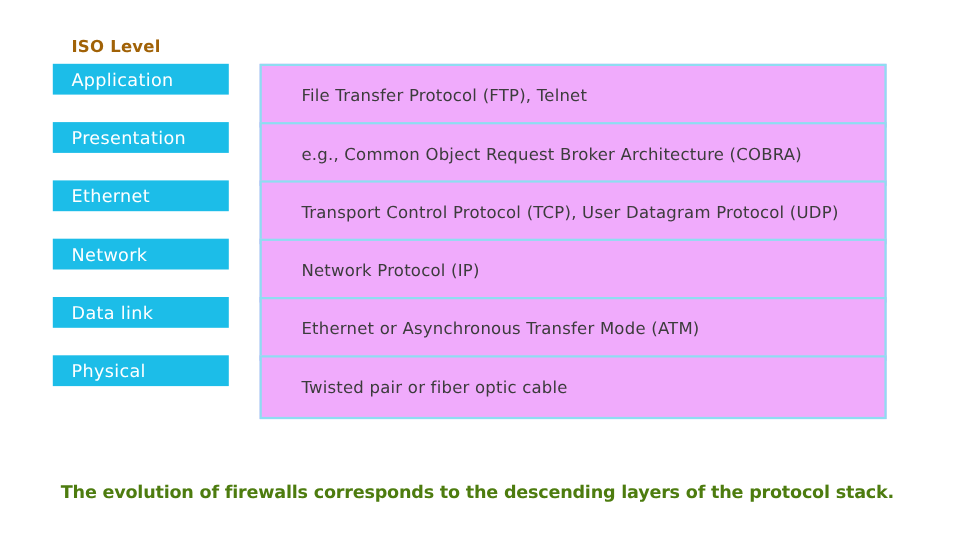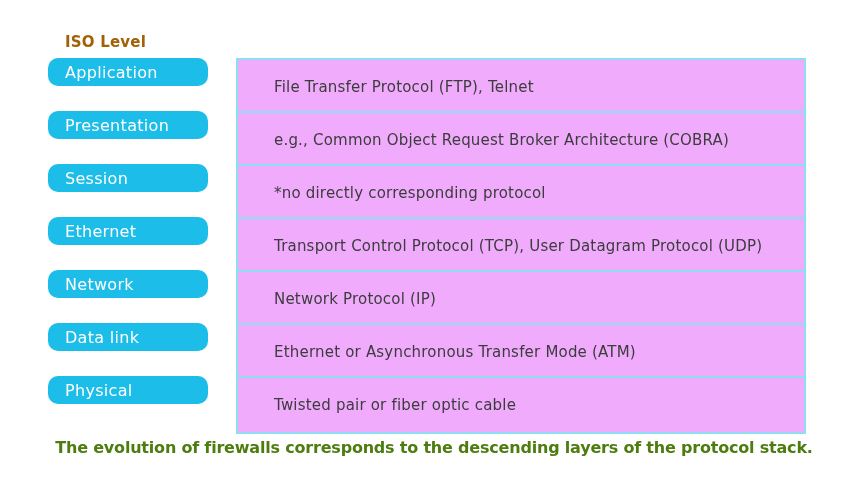--- a/index.html
+++ b/index.html
@@ -44,21 +44,20 @@
     width: 160px;
     height: 28px;
     background: #1cbde8;
     color: #ffffff;
     display: flex;
     align-items: center;
     padding-left: 17px;
     box-sizing: border-box;
     font-size: 16px;
     letter-spacing: 0.3px;
-    border-radius: 10px;
   }
   .example-box {
     position: absolute;
     left: 236px;
     top: 0;
     width: 570px;
     height: 58px;
     background: #f0abfc;
     border: 2px solid #8eddf1;
     display: flex;
@@ -94,24 +93,20 @@
     <div class="row">
       <div class="level-box">Application</div>
       <div class="example-box">File Transfer Protocol (FTP), Telnet</div>
     </div>
 
     <div class="row">
       <div class="level-box">Presentation</div>
       <div class="example-box">e.g., Common Object Request Broker Architecture (COBRA)</div>
     </div>
 
-    <div class="row">
-      <div class="level-box">Session</div>
-      <div class="example-box">*no directly corresponding protocol</div>
-    </div>
 
     <div class="row">
       <div class="level-box">Ethernet</div>
       <div class="example-box">Transport Control Protocol (TCP), User Datagram Protocol (UDP)</div>
     </div>
 
     <div class="row">
       <div class="level-box">Network</div>
       <div class="example-box">Network Protocol (IP)</div>
     </div>

